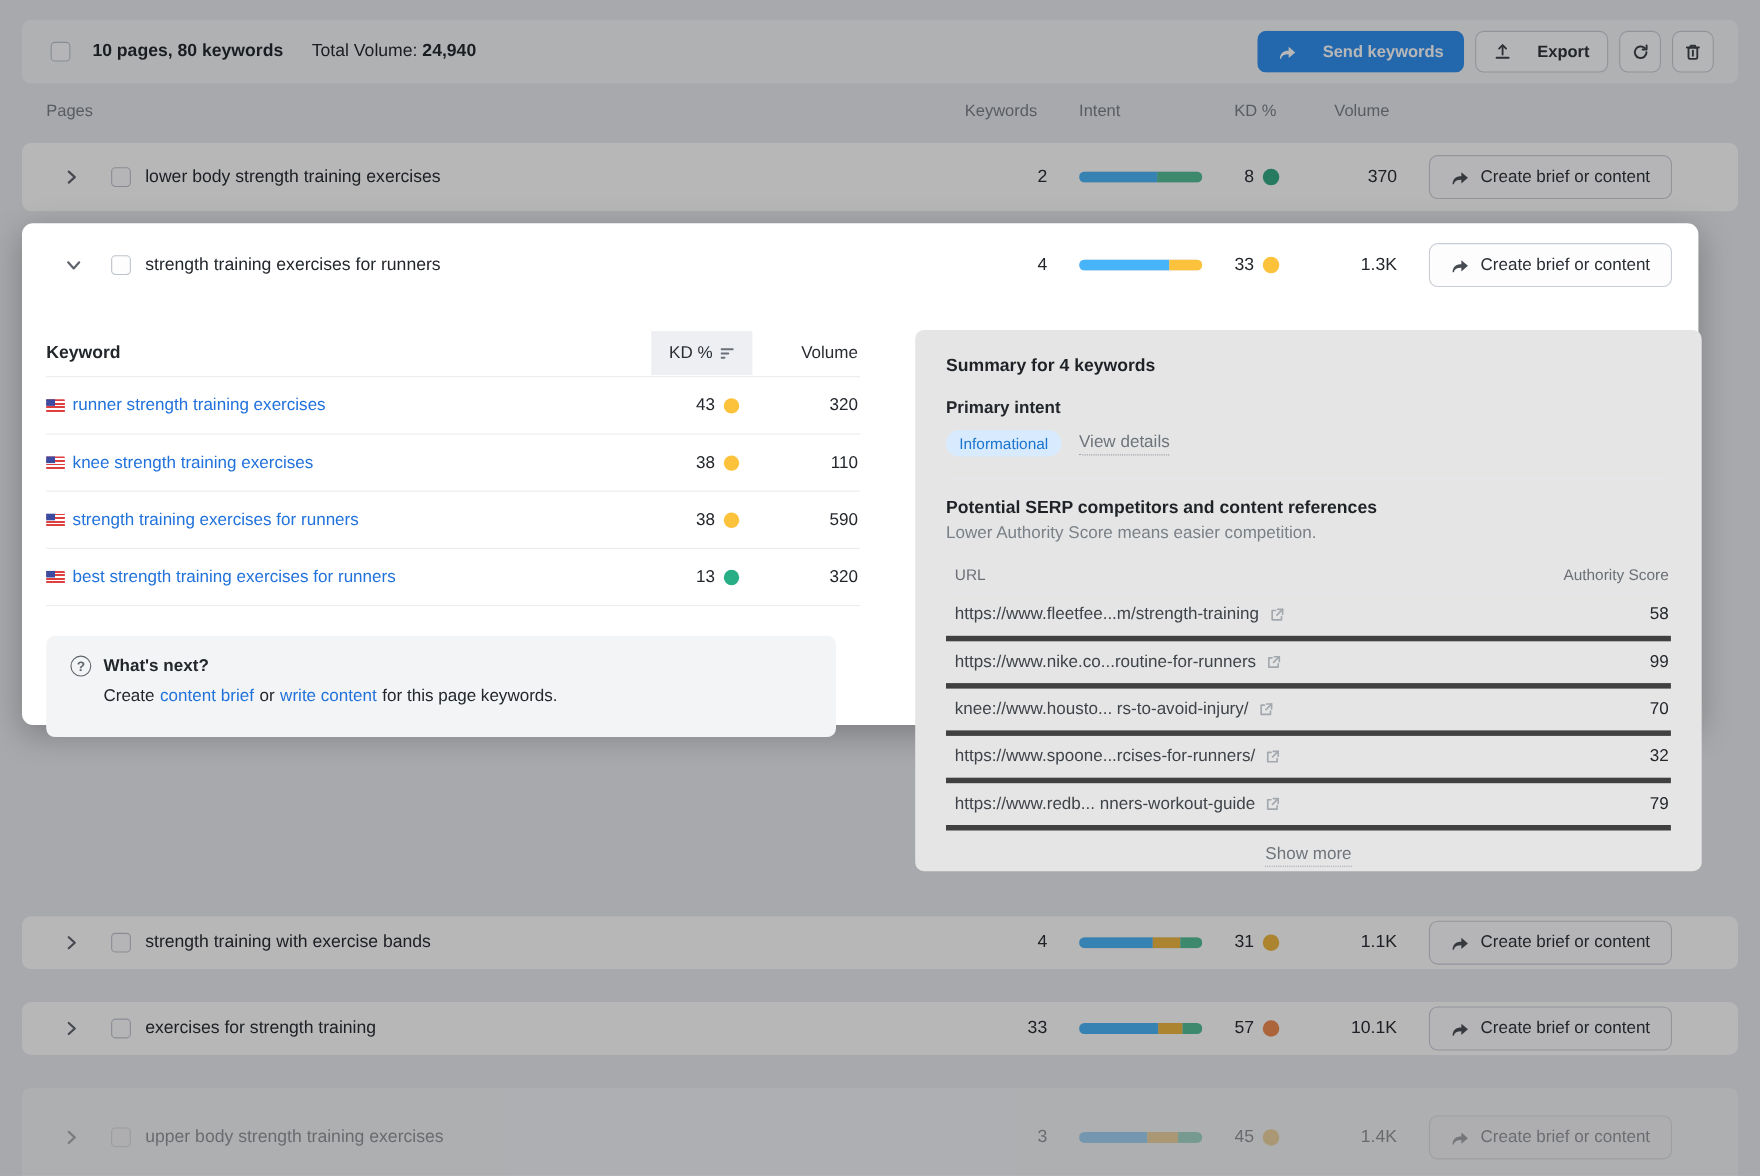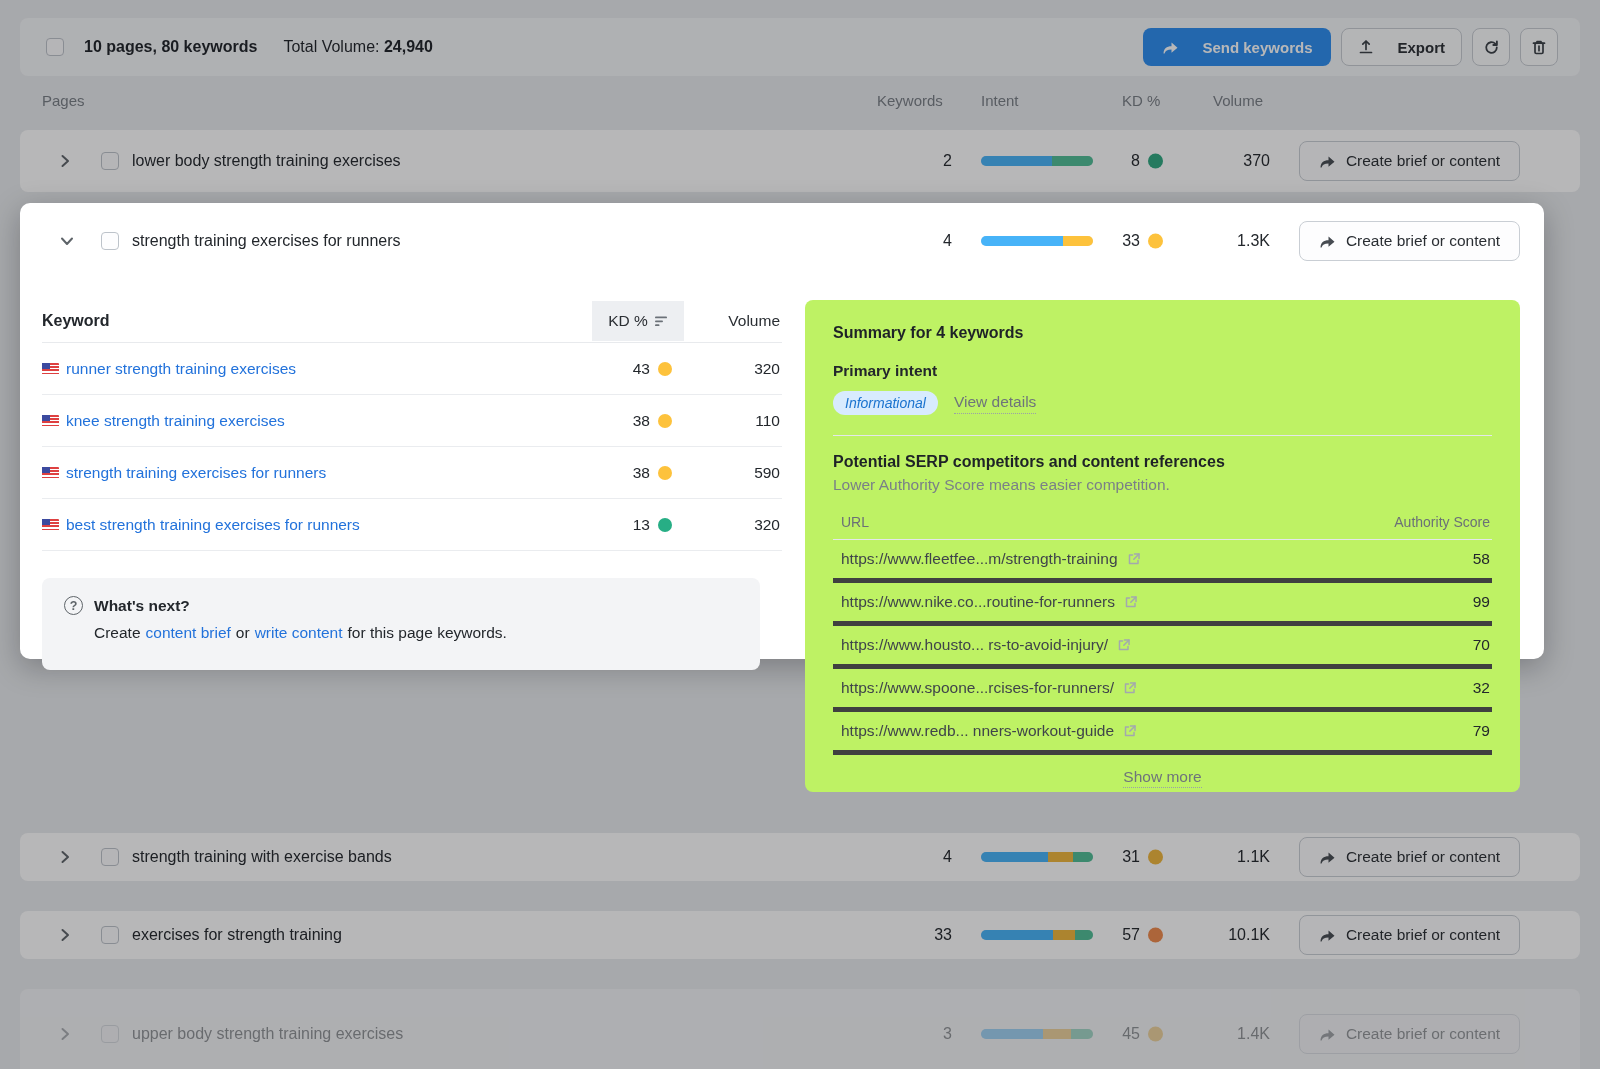--- a/index.html
+++ b/index.html
@@ -77,26 +77,26 @@
   .wn-box { position:absolute; left:22px; top:375px; width:718px; height:92px; background:#F3F4F6;
             border-radius:8px; padding:18px 22px; }
   .wn-head { display:flex; align-items:center; gap:11px; }
   .q-icon { width:19px; height:19px; border:1.7px solid #5E6469; border-radius:50%; color:#5E6469;
             font-size:12.5px; font-weight:bold; display:flex; align-items:center; justify-content:center; }
   .wn-title { font-size:15.5px; font-weight:bold; color:#23272C; }
   .wn-line { margin-top:9px; margin-left:30px; font-size:15.5px; color:#23272C; display:flex; gap:5px; }
   .link-blue { color:#2272DB; cursor:pointer; }
 
   
-  .panel { position:absolute; left:785px; top:97px; width:715px; height:492px; background:#bef264;
+  .panel { position:absolute; left:812px; top:97px; width:715px; height:492px; background:#e5e5e5;
            border-radius:8px; padding:24px 28px; }
   .panel-title { font-size:16px; font-weight:bold; color:#1E2227; }
   .pi-label { margin-top:20px; font-size:15.5px; font-weight:bold; color:#23272C; }
   .pi-row { margin-top:11px; display:flex; align-items:center; gap:16px; }
-  .intent-badge { background:#D8EBFE; color:#1A73CF; font-size:14px; padding:4px 12px; border-radius:13px;font-style:italic; }
+  .intent-badge { background:#D8EBFE; color:#1A73CF; font-size:14px; padding:4px 12px; border-radius:13px; }
   .dotted-link { color:#6E747B; font-size:15.5px; border-bottom:1.5px dotted #9AA0A7; padding-bottom:2px; cursor:pointer; }
   .panel-divider { margin-top:20px; border-top:1px solid #E4E7EB; }
   .serp-title { margin-top:17px; font-size:16px; font-weight:bold; color:#1E2227; }
   .serp-sub { margin-top:5px; font-size:15.5px; color:#7A8087; }
   .url-head { margin-top:20px; display:flex; justify-content:space-between; font-size:14px; color:#6B7077;
               padding:0 2px 9px 8px; border-bottom:1px solid #E4E7EB; }
   .url-row { display:flex; justify-content:space-between; align-items:center; height:43px;
              border-bottom:5px solid #404040; padding:0 2px 0 8px; }
   .url-left { display:flex; align-items:center; gap:9px; font-size:15.5px; color:#3F444A; }
   .url-score { font-size:15.5px; color:#23272C; }
@@ -395,21 +395,21 @@
                 <path d="M5.5 3 H2.5 V11.5 H11 V8.5"></path>
                 <path d="M7.5 2 H12 V6.5"></path>
                 <path d="M12 2 L6.8 7.2"></path>
               </svg>
           </span>
         </span>
         <span class="url-score">99</span>
       </div>
       <div class="url-row">
         <span class="url-left">
-          <span>https://www.housto... rs-to-avoid-injury/</span>
+          <span>knee://www.housto... rs-to-avoid-injury/</span>
           <span>
             <svg width="14" height="14" viewBox="0 0 14 14" fill="none" stroke="#A3A8AE" stroke-width="1.5" stroke-linecap="round" stroke-linejoin="round">
                 <path d="M5.5 3 H2.5 V11.5 H11 V8.5"></path>
                 <path d="M7.5 2 H12 V6.5"></path>
                 <path d="M12 2 L6.8 7.2"></path>
               </svg>
           </span>
         </span>
         <span class="url-score">70</span>
       </div>

